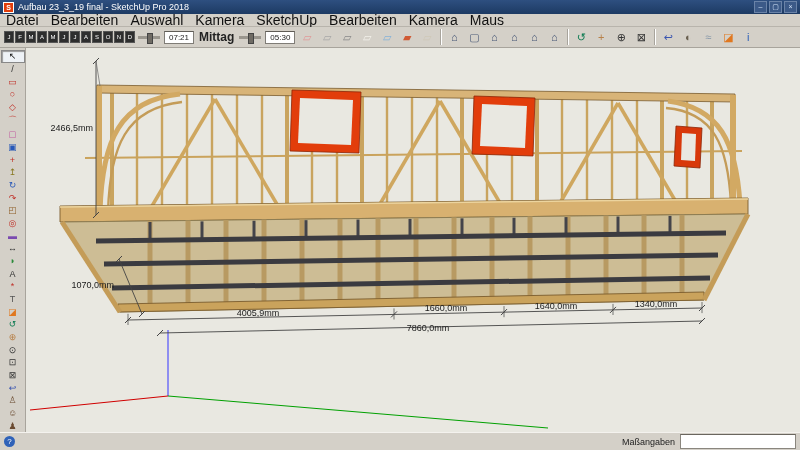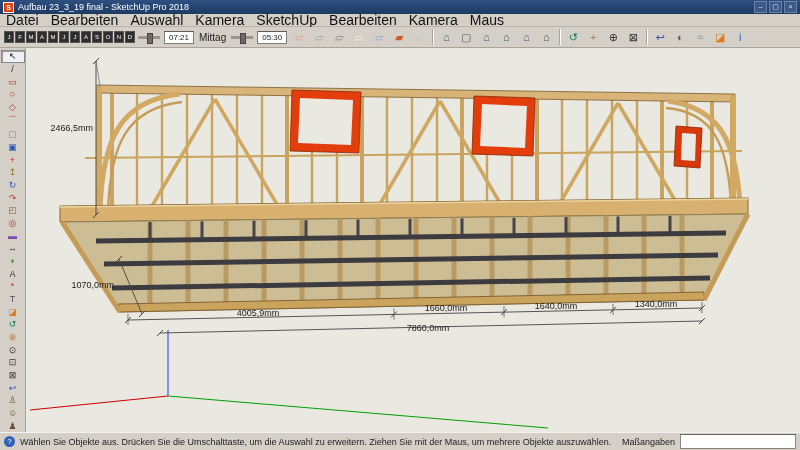--- a/index.html
+++ b/index.html
@@ -19,21 +19,21 @@
     display:flex;font-size:14px;color:#111;border-bottom:1px solid #b8b4ac;box-sizing:border-box;}
   .menu-item{padding:0 6px;height:13px;line-height:13px;}
   .toolbar{position:absolute;left:0;top:27px;width:800px;height:21px;background:#d4d0c8;
     display:flex;align-items:center;border-bottom:1px solid #a8a49c;box-sizing:border-box;padding-left:4px;}
   .scene-letter{width:8px;height:10px;background:#2e2e2e;color:#fff;font-size:6px;
     display:inline-flex;align-items:center;justify-content:center;margin-right:1px;border:1px solid #555;}
   .shadow-field{background:#fff;border:1px solid #7f7c76;border-top-color:#5f5c56;font-size:8px;
     padding:0 2px;height:11px;line-height:11px;margin:0 2px;color:#222;min-width:24px;text-align:center;}
   .mini-slider{width:22px;height:3px;background:#9a968e;position:relative;margin:0 2px;}
   .mini-slider .thumb{position:absolute;left:9px;top:-3px;width:4px;height:9px;background:#6f6b64;border:1px solid #444;}
-  .shadow-label{font-size:10px;color:#222;margin:0 3px;}
+  .shadow-label{font-size:12px;color:#222;margin:0 3px;font-weight:bold;}
   .tb-sep{width:1px;height:16px;background:#a8a49c;margin:0 3px;box-shadow:1px 0 0 #fff;}
   .tb-icon{width:18px;height:17px;display:inline-flex;align-items:center;justify-content:center;
     font-size:11px;border:1px solid transparent;}
   
   .palette{position:absolute;left:0;top:48px;width:26px;height:384px;background:#d4d0c8;
     border-right:1px solid #a8a49c;box-sizing:border-box;display:flex;flex-direction:column;align-items:center;padding-top:2px;}
   .pal-tool{width:22px;height:12.6px;display:flex;align-items:center;justify-content:center;
     font-size:9px;border:1px solid transparent;}
   .pal-tool.pressed{background:#eef2f6;border:1px solid #888;box-shadow:inset 1px 1px 1px #999;}
   
@@ -307,16 +307,15 @@
     <text x="446" y="311" text-anchor="middle">1660,0mm</text>
     <text x="428" y="331" text-anchor="middle">7860,0mm</text>
     <text x="556" y="309" text-anchor="middle">1640,0mm</text>
     <text x="656" y="307" text-anchor="middle">1340,0mm</text>
   </g>
 </svg>
 </div>
 
 <div class="statusbar">
   <span class="help-icon">?</span>
-  <span class="status-hint">Wählen Sie Objekte aus. Drücken Sie die Umschalttaste, um die Auswahl zu erweitern. Ziehen Sie mit der Maus, um mehrere Objekte auszuwählen.</span>
   <span class="vcb-label">Maßangaben</span>
   <span class="vcb-box"></span>
 </div>
 
 </body></html>

